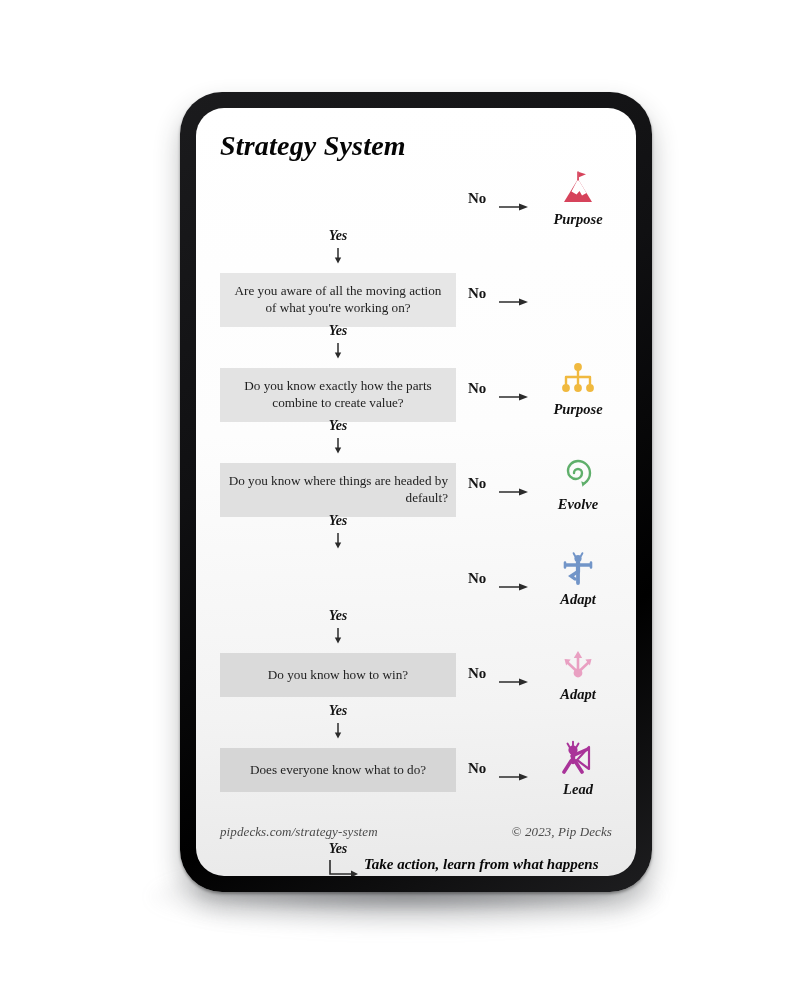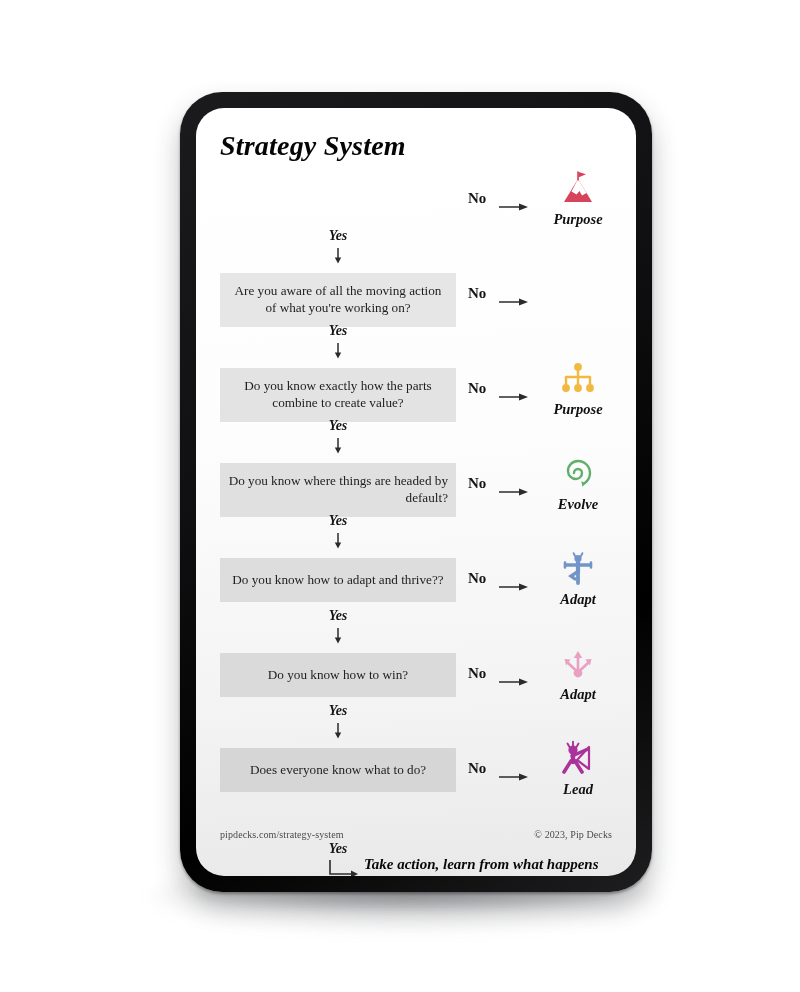--- a/index.html
+++ b/index.html
@@ -239,21 +239,22 @@
     bottom: 36px;
     width: 100%;
     padding: 0 24px;
     box-sizing: border-box;
     display: flex;
     justify-content: space-between;
     align-items: baseline;
   }
   .footer-left, .footer-right {
     font-family: "Liberation Serif", serif;
-    font-size: 10px;
+    font-style: italic;
+    font-size: 13px;
     color: #4a4a4a;
     letter-spacing: 0.1px;
   }
 </style>
 </head>
 <body>
 
 <div id="stage">
 
   <div class="floor-shadow"></div>
@@ -337,21 +338,20 @@
                   </svg></span>
                 <span class="icon-label">Evolve</span>
               </div>
               <div class="yes-label">Yes</div>
               <div class="yes-arrow"><svg width="10" height="16" viewBox="0 0 10 16">
                   <path d="M5 0 L5 11" stroke="#2b2b2b" stroke-width="1.5"></path>
                   <path d="M1.8 9.5 L5 15.5 L8.2 9.5 Z" fill="#2b2b2b"></path>
                 </svg></div>
             </div>
             <div class="row">
-              <div class="qbox" style="background: rgb(221, 221, 221);">Do you know how to adapt and thrive??</div>
               <div class="no-label">No</div>
               <div class="no-arrow"><svg width="30" height="10" viewBox="0 0 30 10">
                   <path d="M0 5 L22 5" stroke="#2b2b2b" stroke-width="1.5"></path>
                   <path d="M20 1.6 L29 5 L20 8.4 Z" fill="#2b2b2b"></path>
                 </svg></div>
               <div class="icon-wrap">
                 <span class="icon-glyph"><svg width="40" height="38" viewBox="0 0 40 38">
                     <circle cx="20" cy="8.5" r="3.6" fill="#7295C8"></circle>
                     <path d="M17.2 6.2 L15.6 3.2 M22.8 6.2 L24.4 3.2" stroke="#7295C8" stroke-width="1.9" stroke-linecap="round"></path>
                     <path d="M20 12 L20 22" stroke="#7295C8" stroke-width="4.2" stroke-linecap="round"></path>

